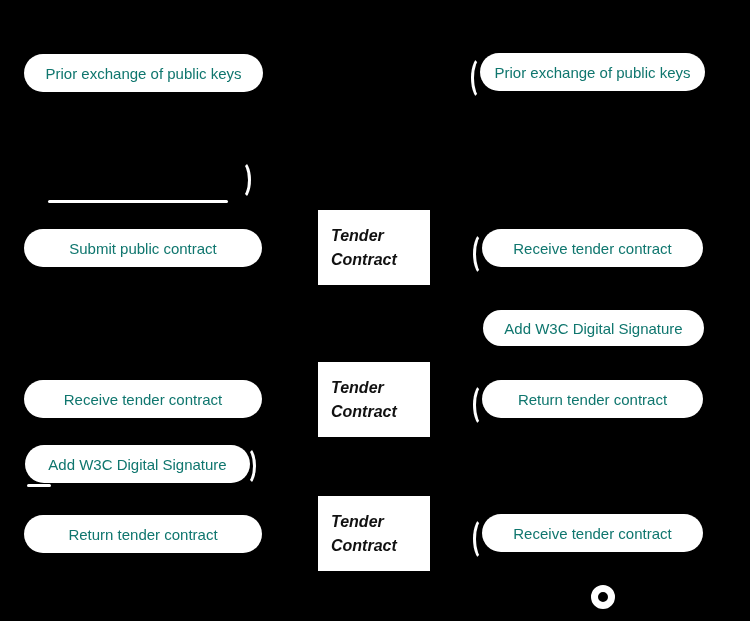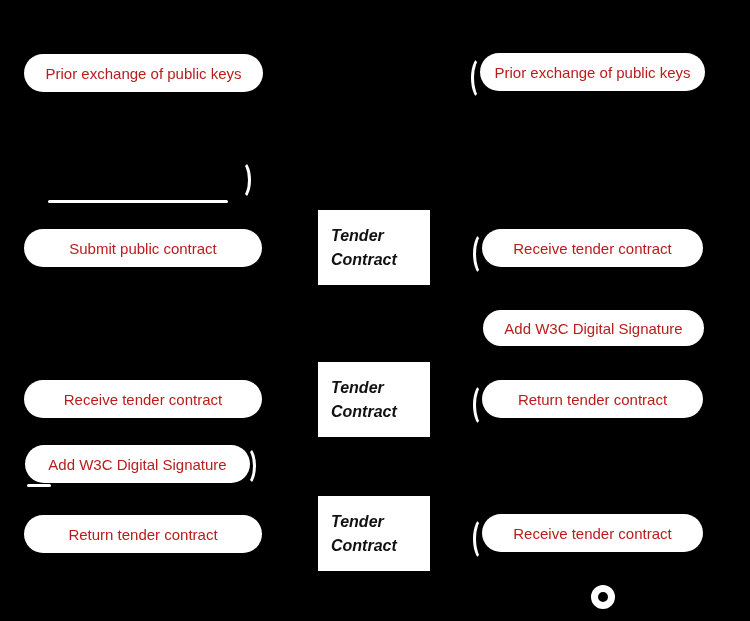--- a/index.html
+++ b/index.html
@@ -12,21 +12,21 @@
     width: 750px;
     height: 621px;
     background: #000000;
     overflow: hidden;
     font-family: "Liberation Sans", sans-serif;
   }
   .pill {
     position: absolute;
     background: #ffffff;
     border-radius: 19px;
-    color: #b91c1c;
+    color: #0f766e;
     font-size: 15px;
     display: flex;
     align-items: center;
     justify-content: center;
     white-space: nowrap;
     box-sizing: border-box;
   }
   .objbox {
     position: absolute;
     background: #ffffff;

